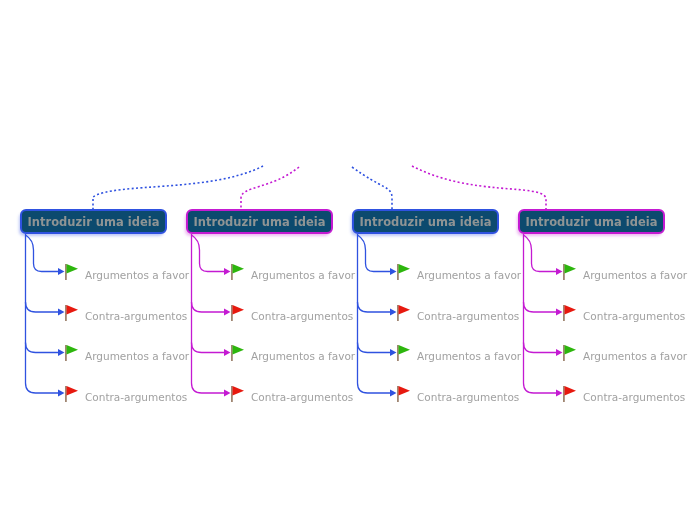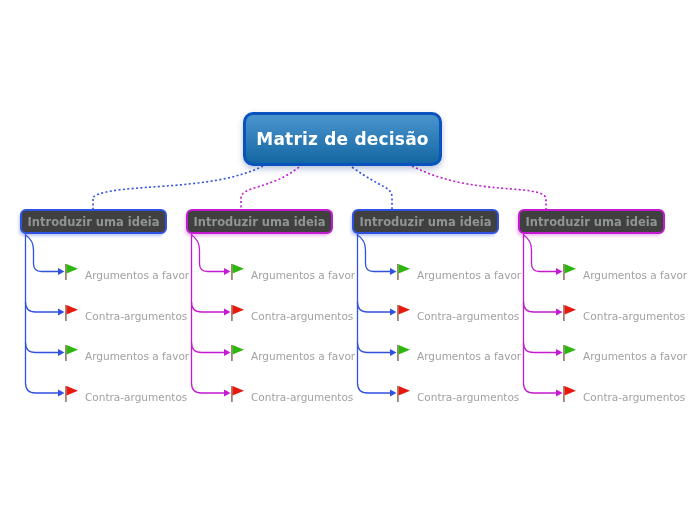--- a/index.html
+++ b/index.html
@@ -24,21 +24,21 @@
   .root-node span{
     color:var(--root-text,#ffffff);
     font-weight:bold;font-size:17px;letter-spacing:.2px;
   }
   
   #root-connectors{position:absolute;left:0;top:0;width:697px;height:520px;pointer-events:none;}
   #root-connectors path{fill:none;stroke-width:1.6;stroke-dasharray:2 2.4;}
   
   .branch-node{
     position:absolute;top:209px;width:147px;height:25px;
-    box-sizing:border-box;background:#404040;
+    box-sizing:border-box;background:#0c4a6e;
     border:2px solid;border-radius:6px;
     display:flex;align-items:center;justify-content:center;
     cursor:pointer;
   }
   .branch-node span{
     color:var(--node_text,#8f9494);
     font-weight:bold;font-size:11.5px;white-space:nowrap;
   }
   .edge-blue{border-color:var(--blue,#2f52e0);box-shadow:-2px 3px 3px -1px rgba(60,90,230,.35);}
   .edge-magenta{border-color:var(--magenta,#c41ad2);box-shadow:-2px 3px 3px -1px rgba(196,26,210,.30);}
@@ -59,23 +59,20 @@
 
 <div id="canvas">
 
   <svg id="root-connectors" viewBox="0 0 697 520">
     <path d="M263,166 C210,193 115,182 93,197 L93,209" stroke="#2f52e0"></path>
     <path d="M299,167 C272,189 241,186 241,198 L241,209" stroke="#c41ad2"></path>
     <path d="M352,167 C382,189 392,186 392,198 L392,209" stroke="#2f52e0"></path>
     <path d="M412,166 C472,197 540,183 546,198 L546,209" stroke="#c41ad2"></path>
   </svg>
 
-  <div class="root-node">
-    <span>Matriz de decisão</span>
-  </div>
 
   <div class="branch-node edge-blue" style="left:20px">
     <span>Introduzir uma ideia</span>
   </div>
   <svg class="branch-lines" style="left:20px" viewBox="0 0 60 170">
     <g stroke="#2f52e0">
       <path d="M5.5,0 V149 Q5.5,159 15.5,159 H38"></path>
       <path d="M5.5,1 Q13.5,6 13.5,16 V29.5 Q13.5,37.5 21.5,37.5 H38"></path>
       <path d="M5.5,68 Q5.5,78 15.5,78 H38"></path>
       <path d="M5.5,108.5 Q5.5,118.5 15.5,118.5 H38"></path>

